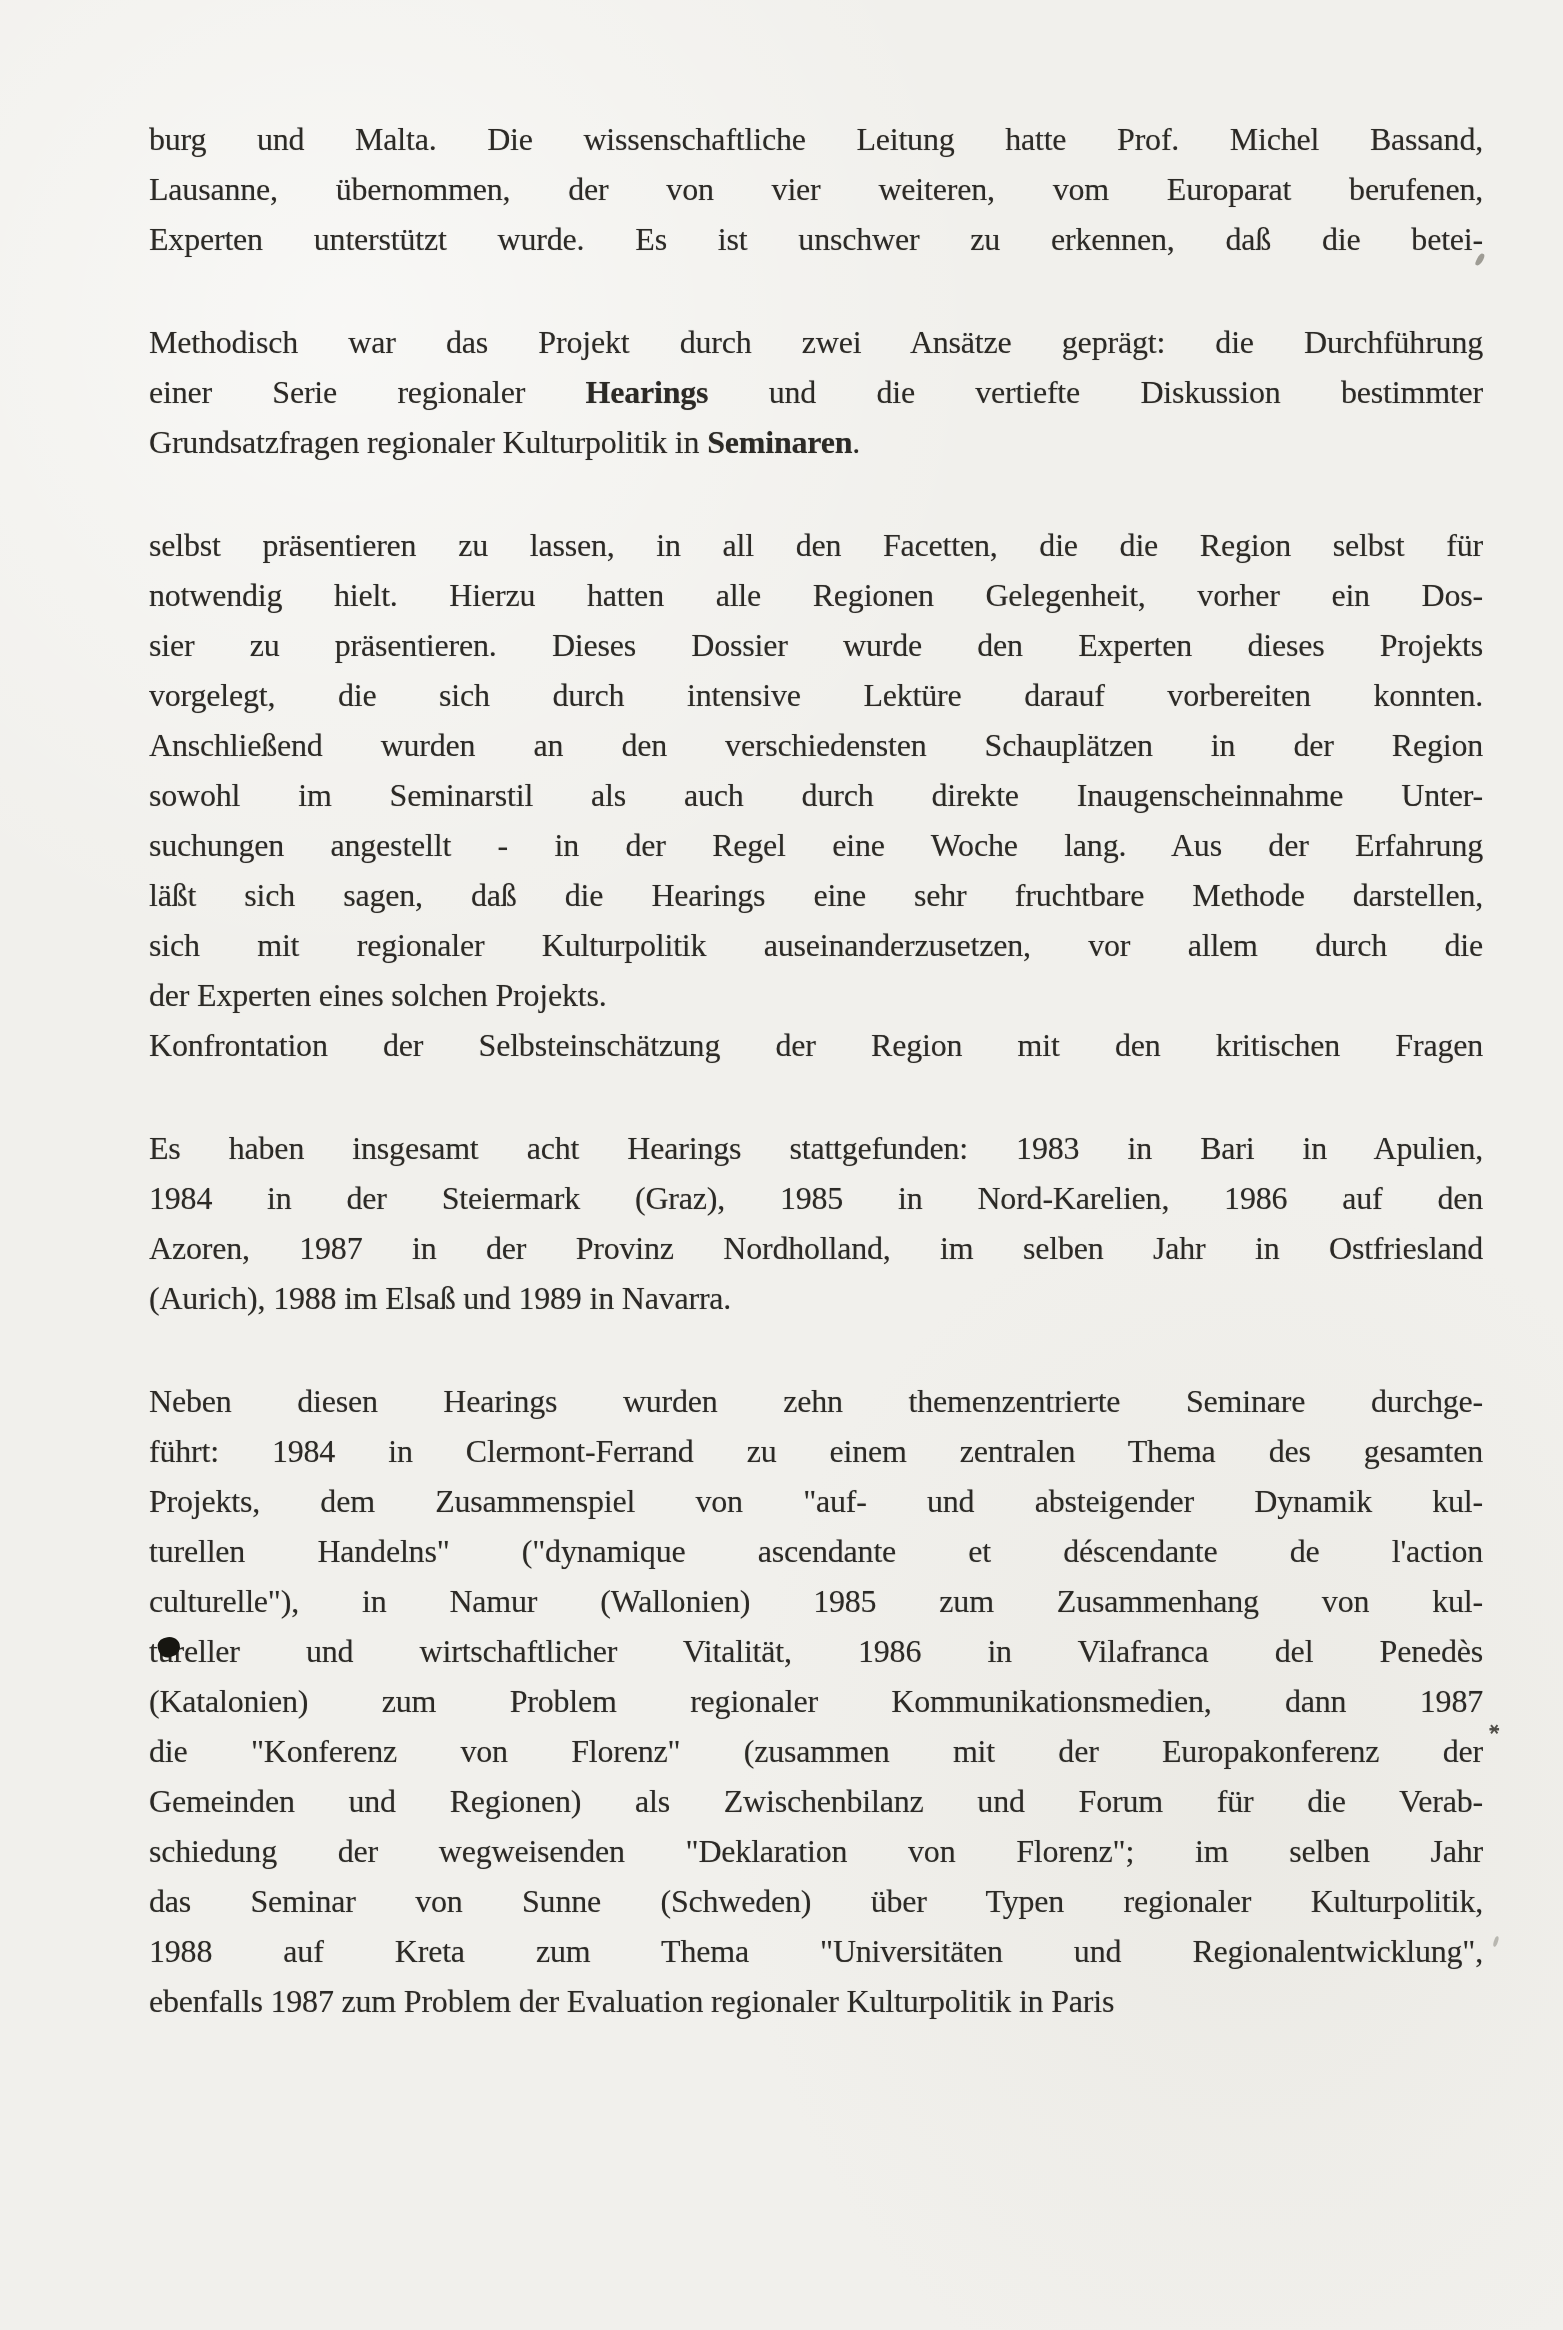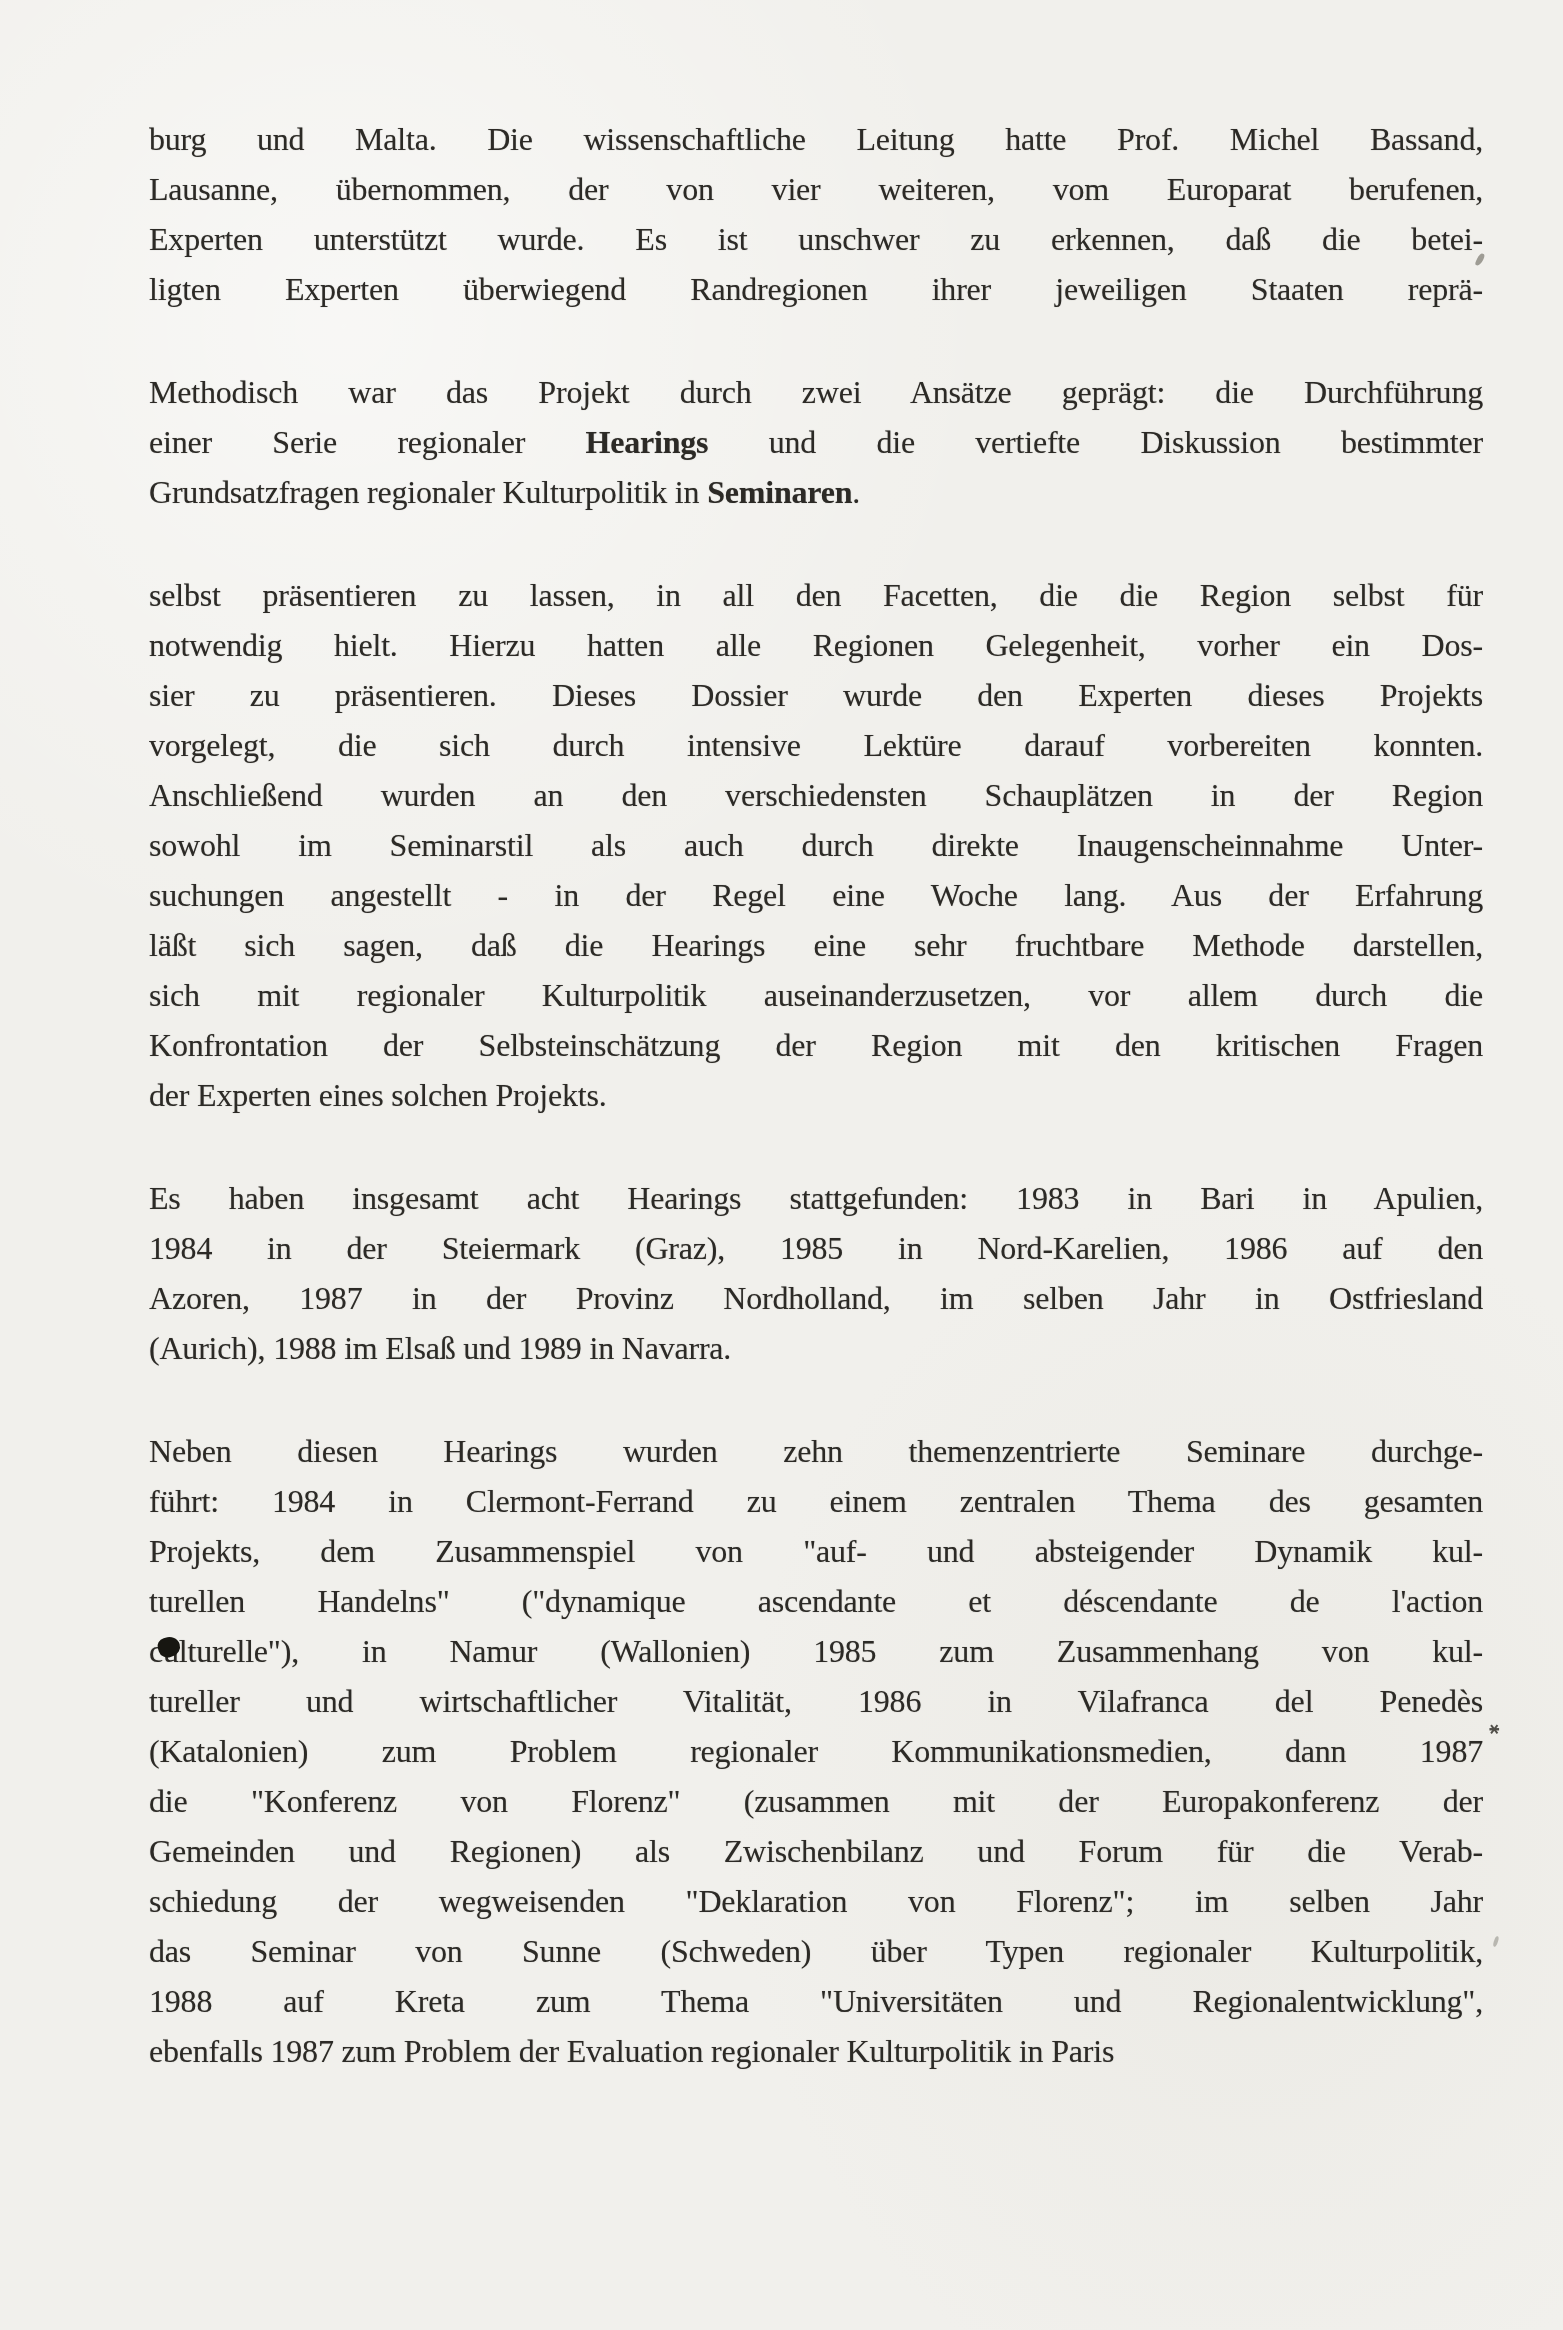--- a/index.html
+++ b/index.html
@@ -74,39 +74,38 @@
   }
 </style>
 </head>
 <body style="background-color: rgb(241, 240, 236);">
 
 <main class="page-text" style="color: rgb(44, 42, 38);">
   <section class="paragraph">
       <div class="line"><span>burg und Malta. Die wissenschaftliche Leitung hatte Prof. Michel Bassand,</span></div>
       <div class="line"><span>Lausanne, übernommen, der von vier weiteren, vom Europarat berufenen,</span></div>
       <div class="line"><span>Experten unterstützt wurde. Es ist unschwer zu erkennen, daß die betei-</span></div>
-      <div class="line"><span>ligten Experten überwiegend Randregionen ihrer jeweiligen Staaten reprä-</span></div>
     </section>
   <section class="paragraph">
       <div class="line"><span>Methodisch war das Projekt durch zwei Ansätze geprägt: die Durchführung</span></div>
       <div class="line"><span>einer Serie regionaler </span><b>Hearings</b><span> und die vertiefte Diskussion bestimmter</span></div>
       <div class="line last"><span>Grundsatzfragen regionaler Kulturpolitik in </span><b>Seminaren</b><span>.</span></div>
     </section>
   <section class="paragraph">
       <div class="line"><span>selbst präsentieren zu lassen, in all den Facetten, die die Region selbst für</span></div>
       <div class="line"><span>notwendig hielt. Hierzu hatten alle Regionen Gelegenheit, vorher ein Dos-</span></div>
       <div class="line"><span>sier zu präsentieren. Dieses Dossier wurde den Experten dieses Projekts</span></div>
       <div class="line"><span>vorgelegt, die sich durch intensive Lektüre darauf vorbereiten konnten.</span></div>
       <div class="line"><span>Anschließend wurden an den verschiedensten Schauplätzen in der Region</span></div>
       <div class="line"><span>sowohl im Seminarstil als auch durch direkte Inaugenscheinnahme Unter-</span></div>
       <div class="line"><span>suchungen angestellt - in der Regel eine Woche lang. Aus der Erfahrung</span></div>
       <div class="line"><span>läßt sich sagen, daß die Hearings eine sehr fruchtbare Methode darstellen,</span></div>
       <div class="line"><span>sich mit regionaler Kulturpolitik auseinanderzusetzen, vor allem durch die</span></div>
+      <div class="line last"><span>der Experten eines solchen Projekts.</span></div>
       <div class="line"><span>Konfrontation der Selbsteinschätzung der Region mit den kritischen Fragen</span></div>
-      <div class="line last"><span>der Experten eines solchen Projekts.</span></div>
     </section>
   <section class="paragraph">
       <div class="line"><span>Es haben insgesamt acht Hearings stattgefunden: 1983 in Bari in Apulien,</span></div>
       <div class="line"><span>1984 in der Steiermark (Graz), 1985 in Nord-Karelien, 1986 auf den</span></div>
       <div class="line"><span>Azoren, 1987 in der Provinz Nordholland, im selben Jahr in Ostfriesland</span></div>
       <div class="line last"><span>(Aurich), 1988 im Elsaß und 1989 in Navarra.</span></div>
     </section>
   <section class="paragraph">
       <div class="line"><span>Neben diesen Hearings wurden zehn themenzentrierte Seminare durchge-</span></div>
       <div class="line"><span>führt: 1984 in Clermont-Ferrand zu einem zentralen Thema des gesamten</span></div>

